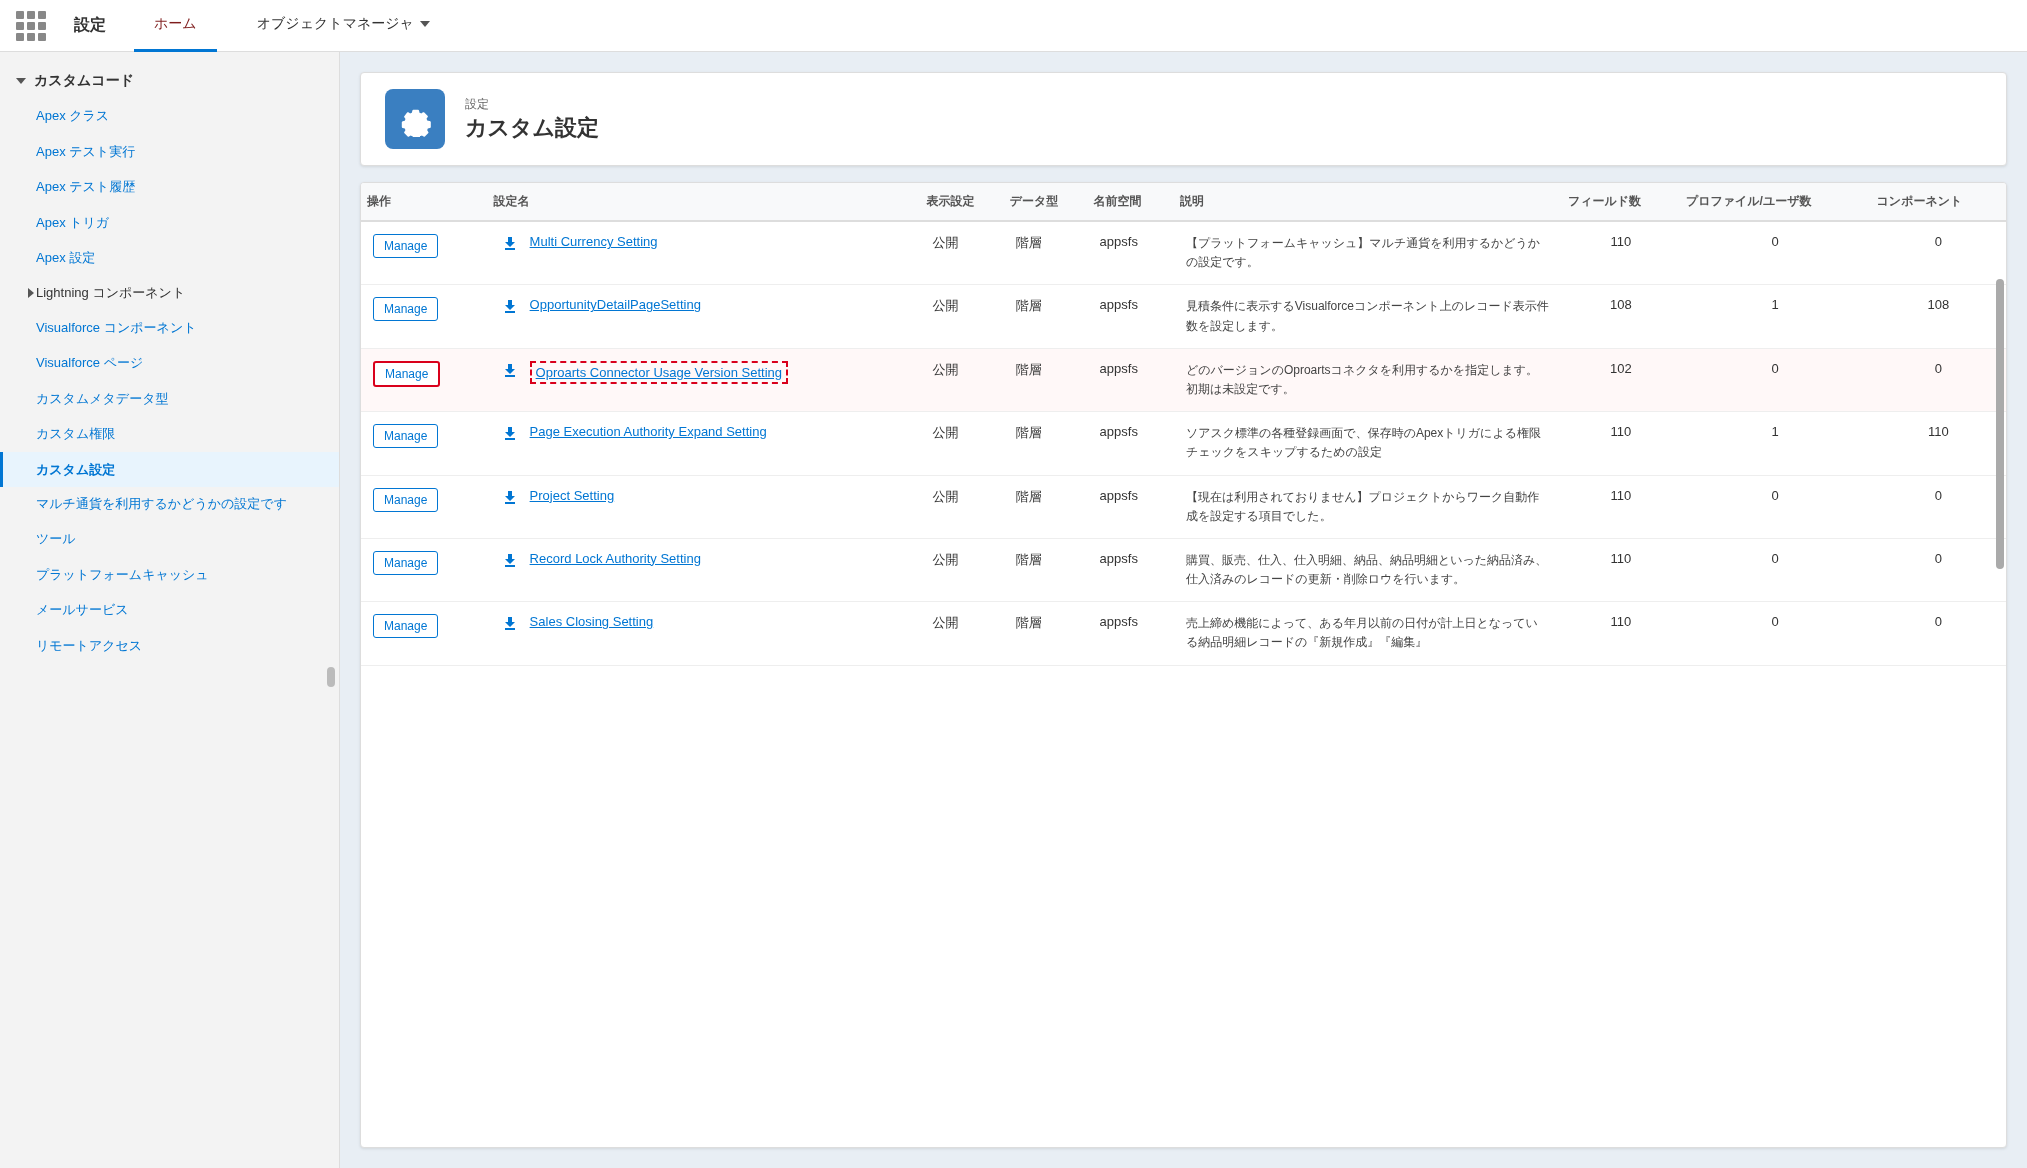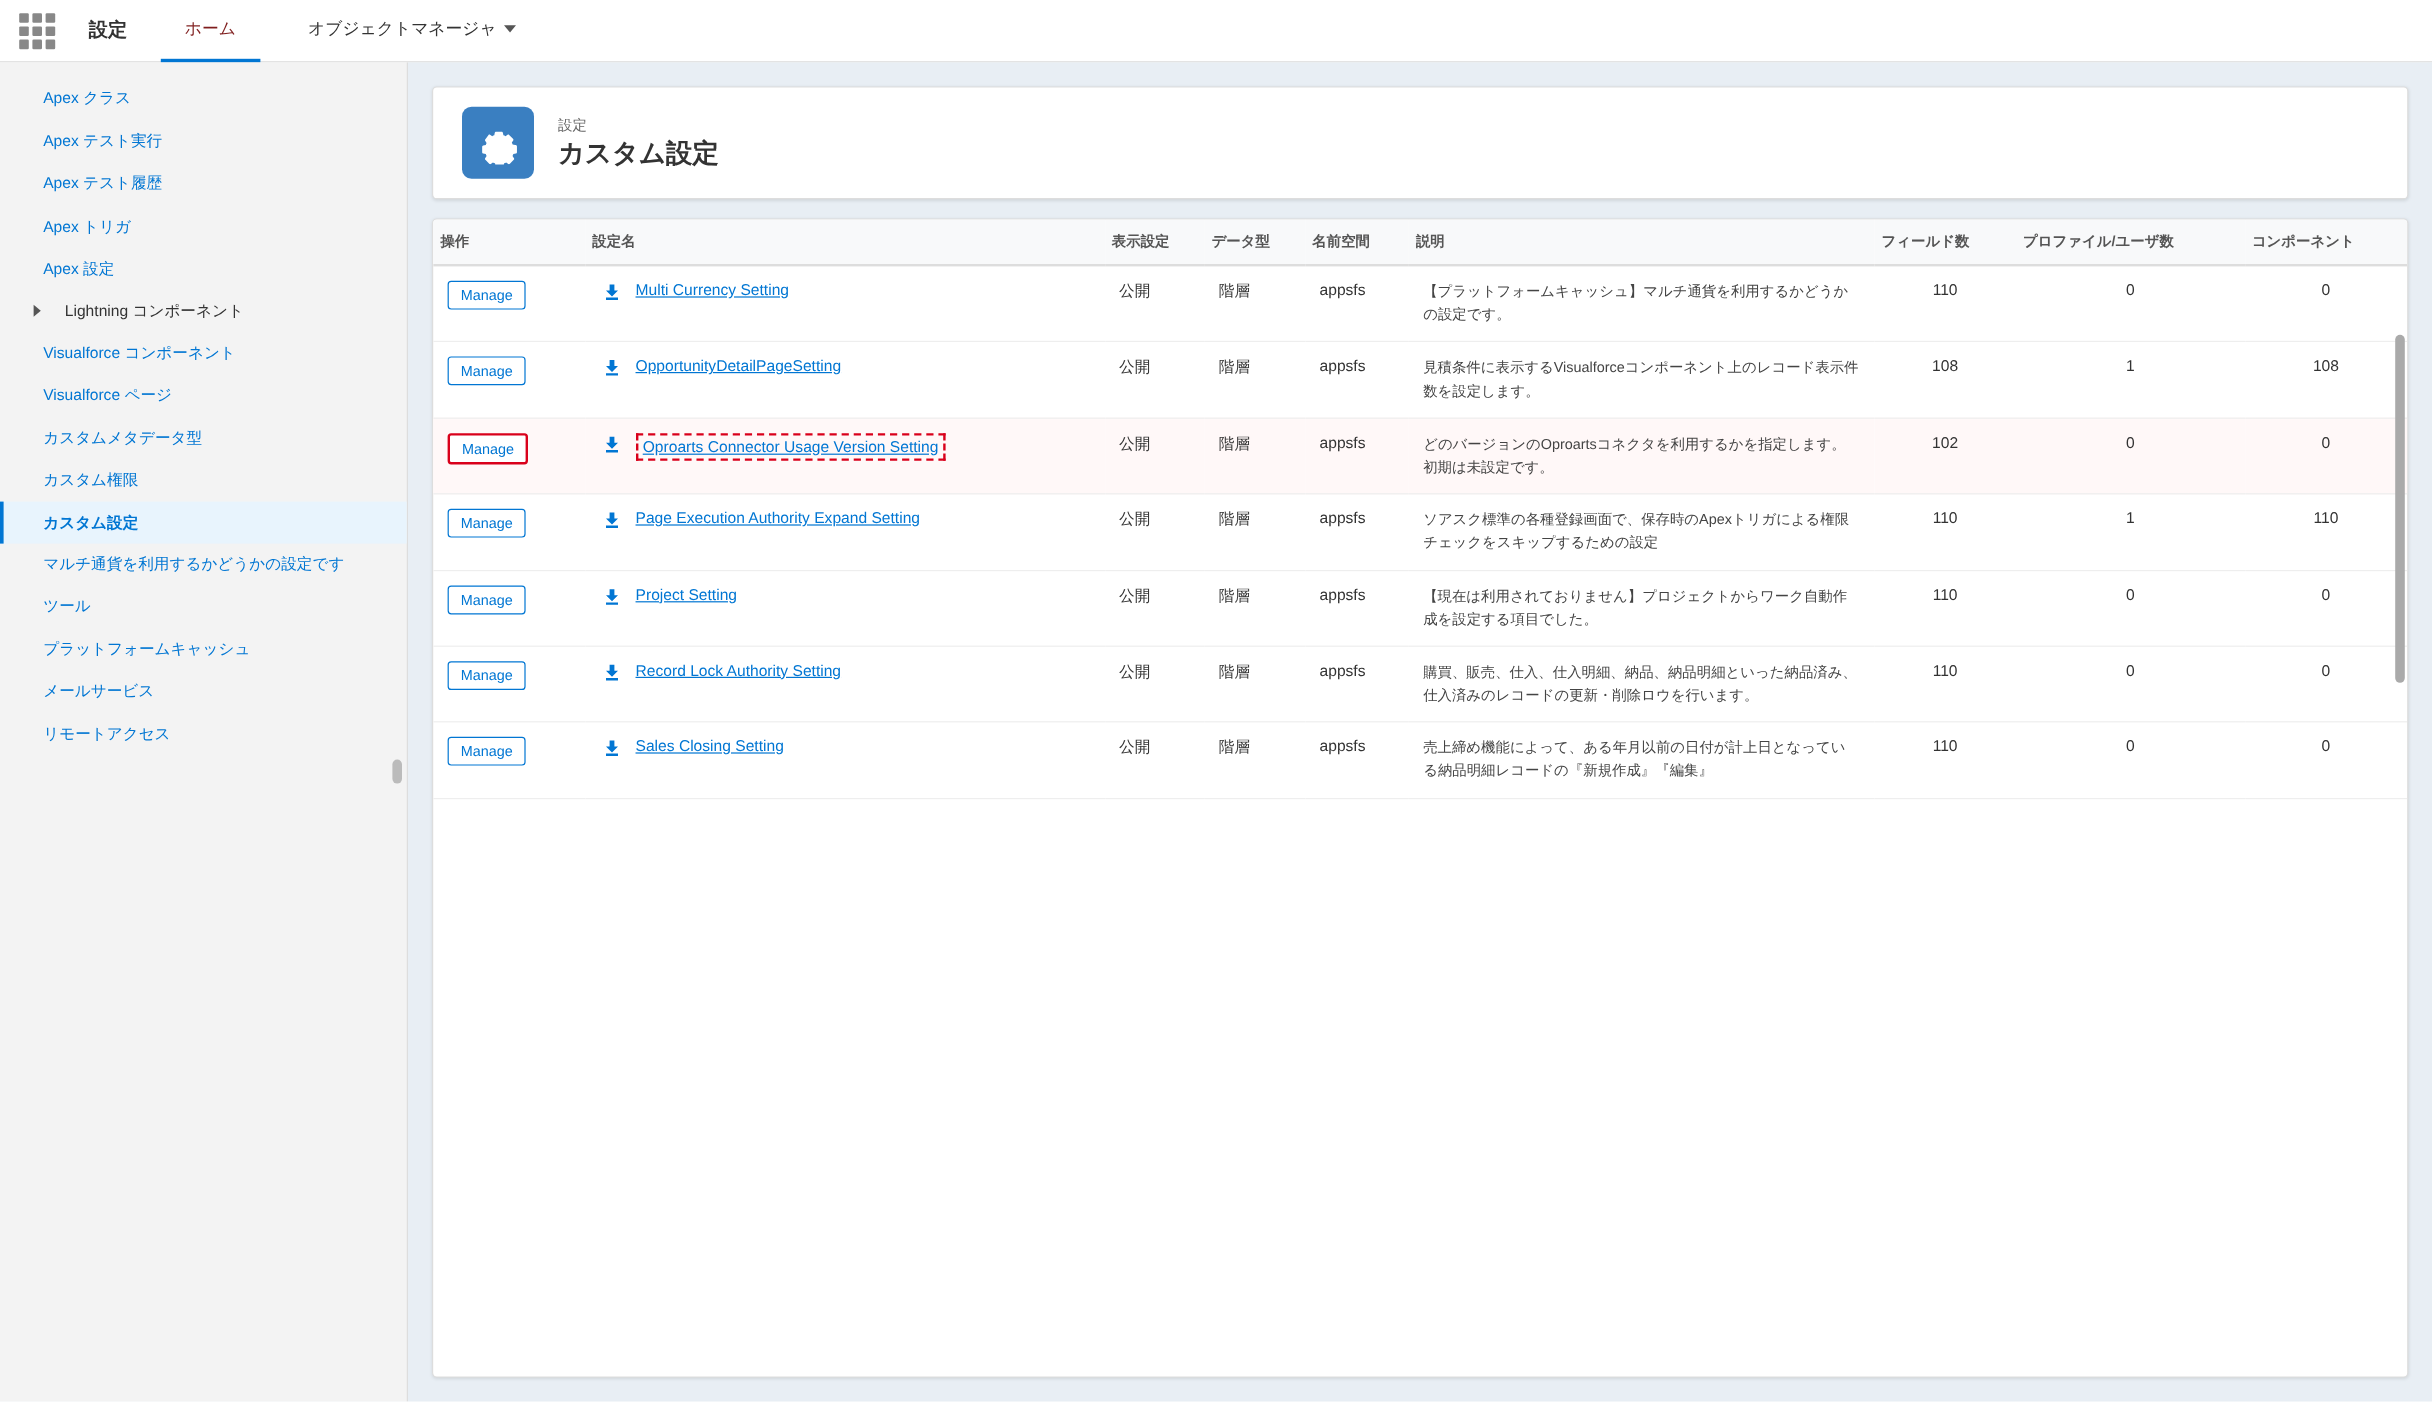--- a/index.html
+++ b/index.html
@@ -98,21 +98,21 @@
     .sidebar-item.active {
       background: #e8f4fd;
       color: #0176d3;
       font-weight: 600;
       border-left: 3px solid #0176d3;
       padding-left: 33px;
     }
     .sidebar-subsection {
       display: flex;
       align-items: center;
-      gap: 20px;
+      gap: 2px;
       padding: 8px 16px 8px 28px;
       font-size: 13px;
       color: #333;
       cursor: pointer;
       font-weight: 500;
     }
     .triangle-right {
       width:0;height:0;
       border-top:5px solid transparent;
       border-bottom:5px solid transparent;
@@ -284,20 +284,24 @@
     <span class="nav-tab-with-arrow">
       <span>オブジェクトマネージャ</span>
       <span class="chevron-down"></span>
     </span>
   </div>
 </div>
 
 <div class="main-container">
 
   <div class="sidebar">
+    <div class="sidebar-section-header">
+      <span class="triangle-down"></span>
+      <span>カスタムコード</span>
+    </div>
 
     <div class="sidebar-item">
       <span>Apex クラス</span>
     </div>
     <div class="sidebar-item">
       <span>Apex テスト実行</span>
     </div>
     <div class="sidebar-item">
       <span>Apex テスト履歴</span>
     </div>

